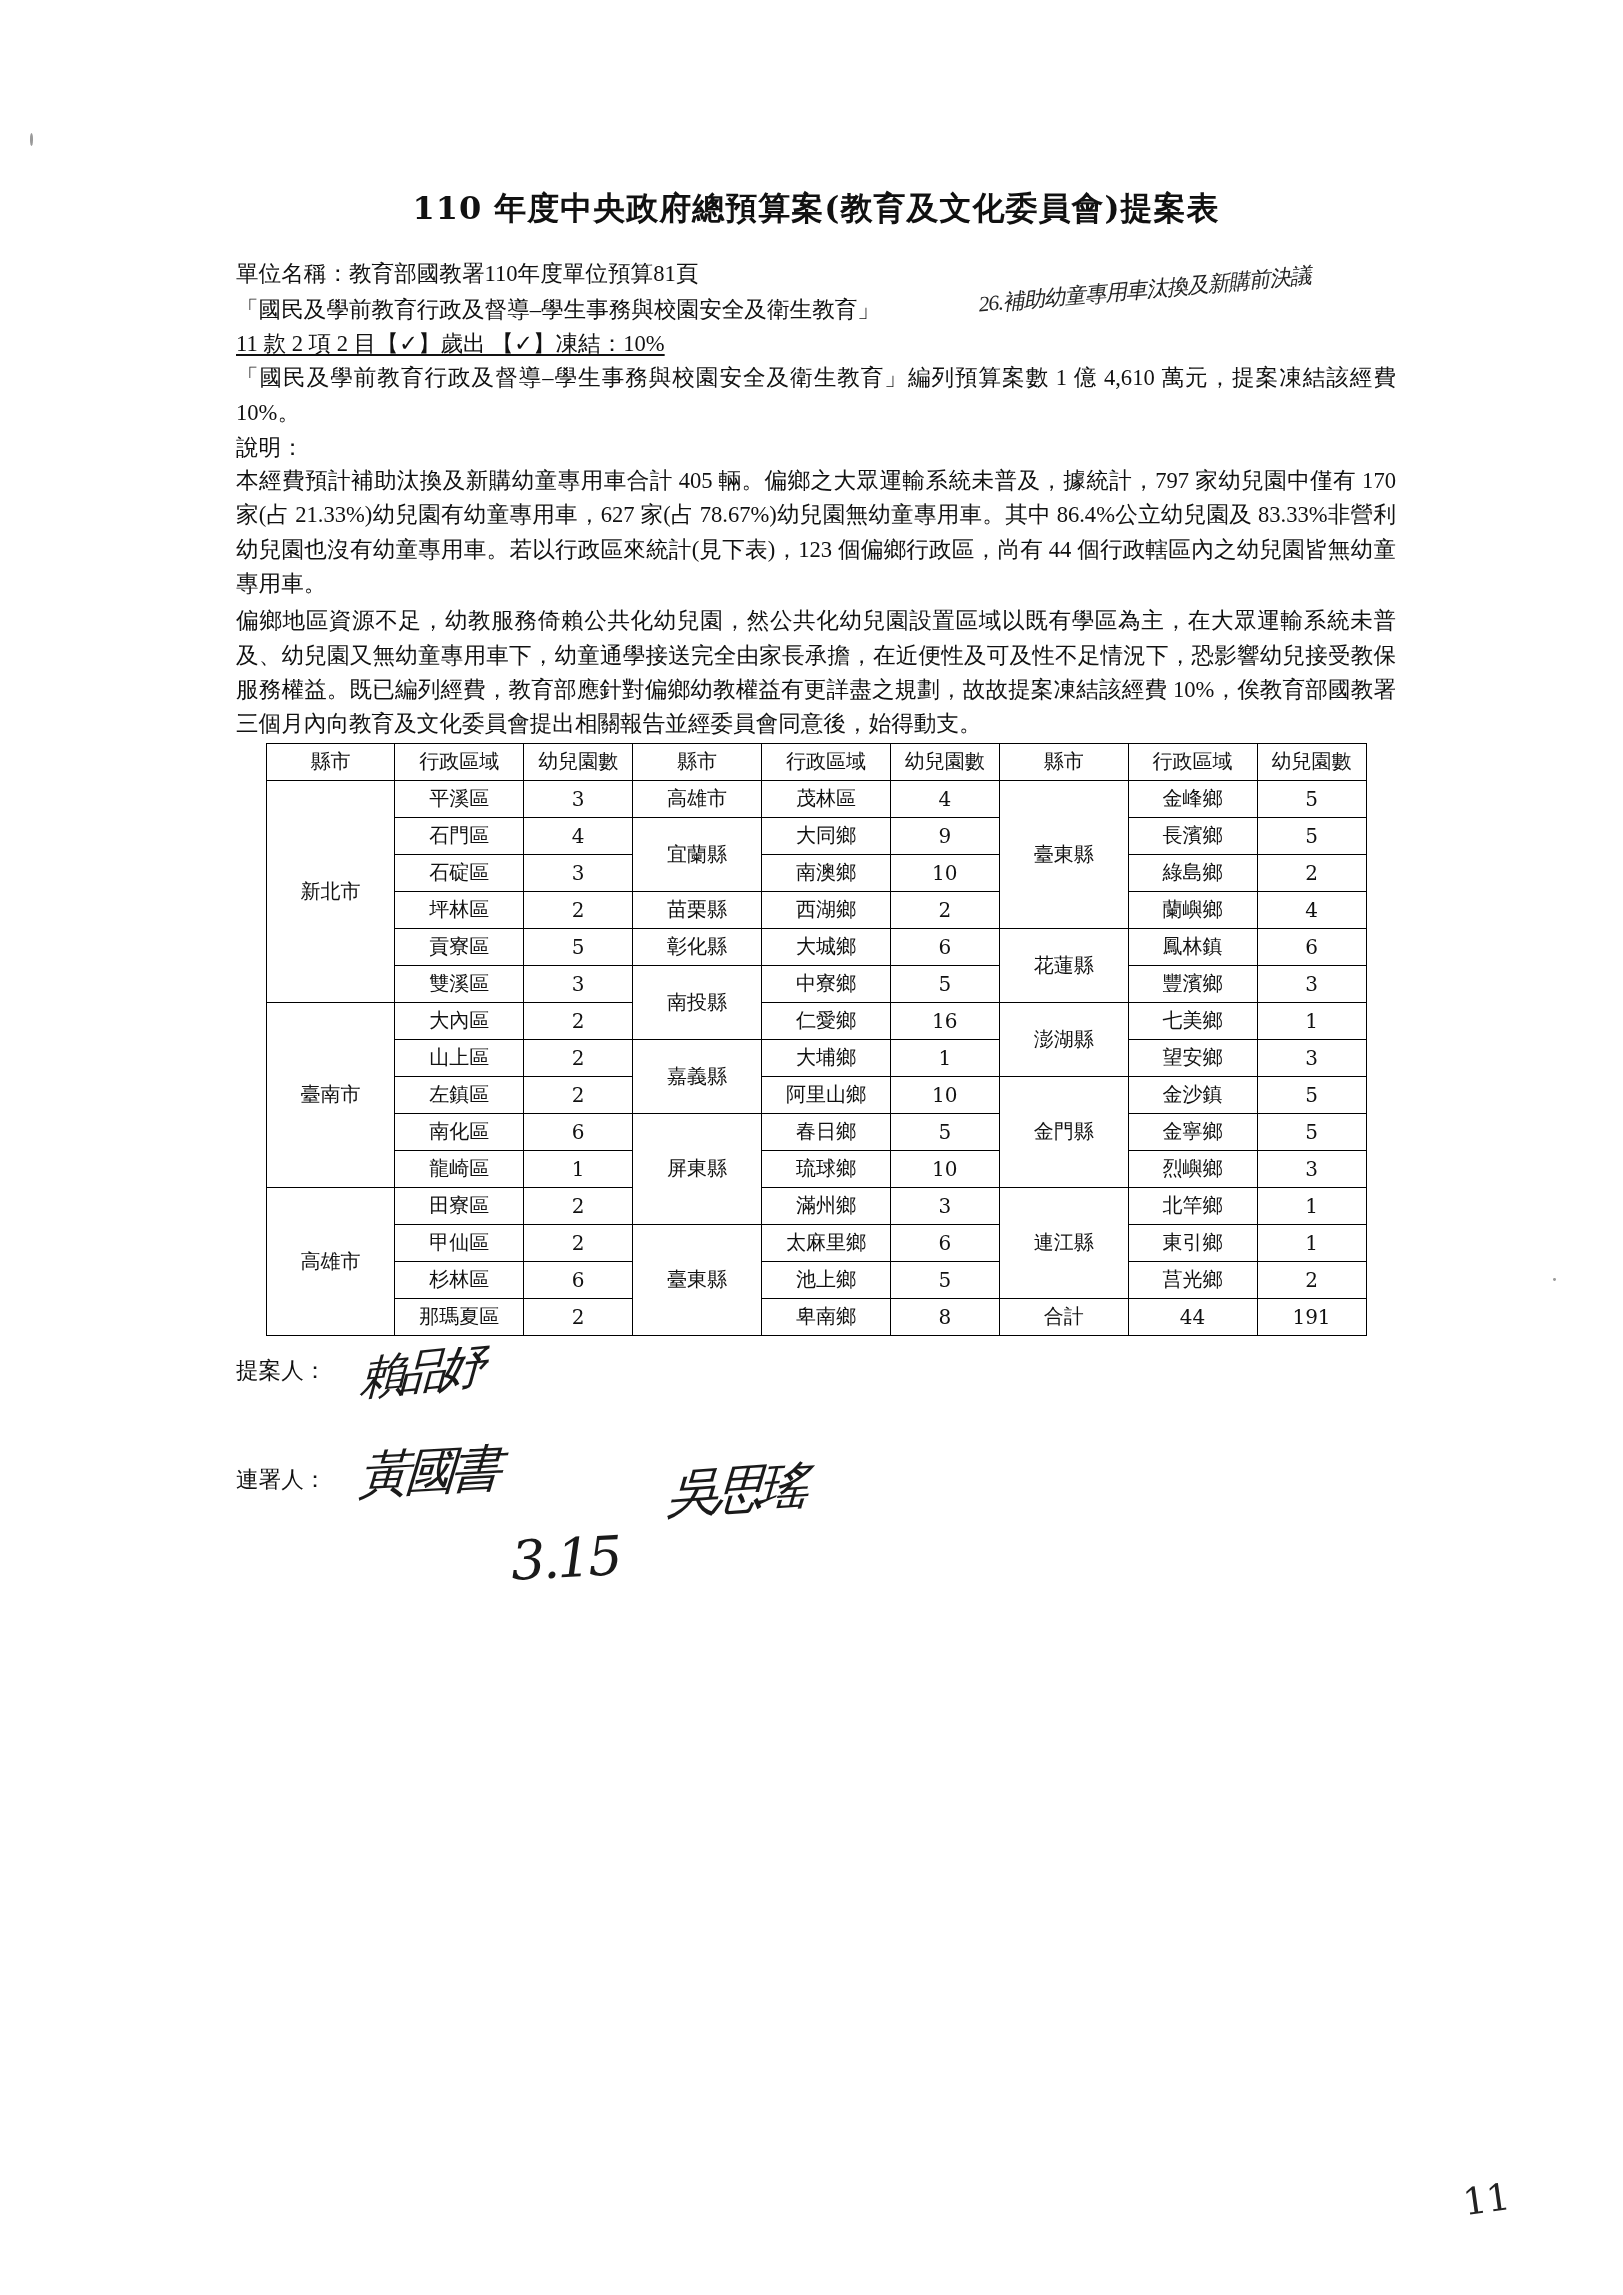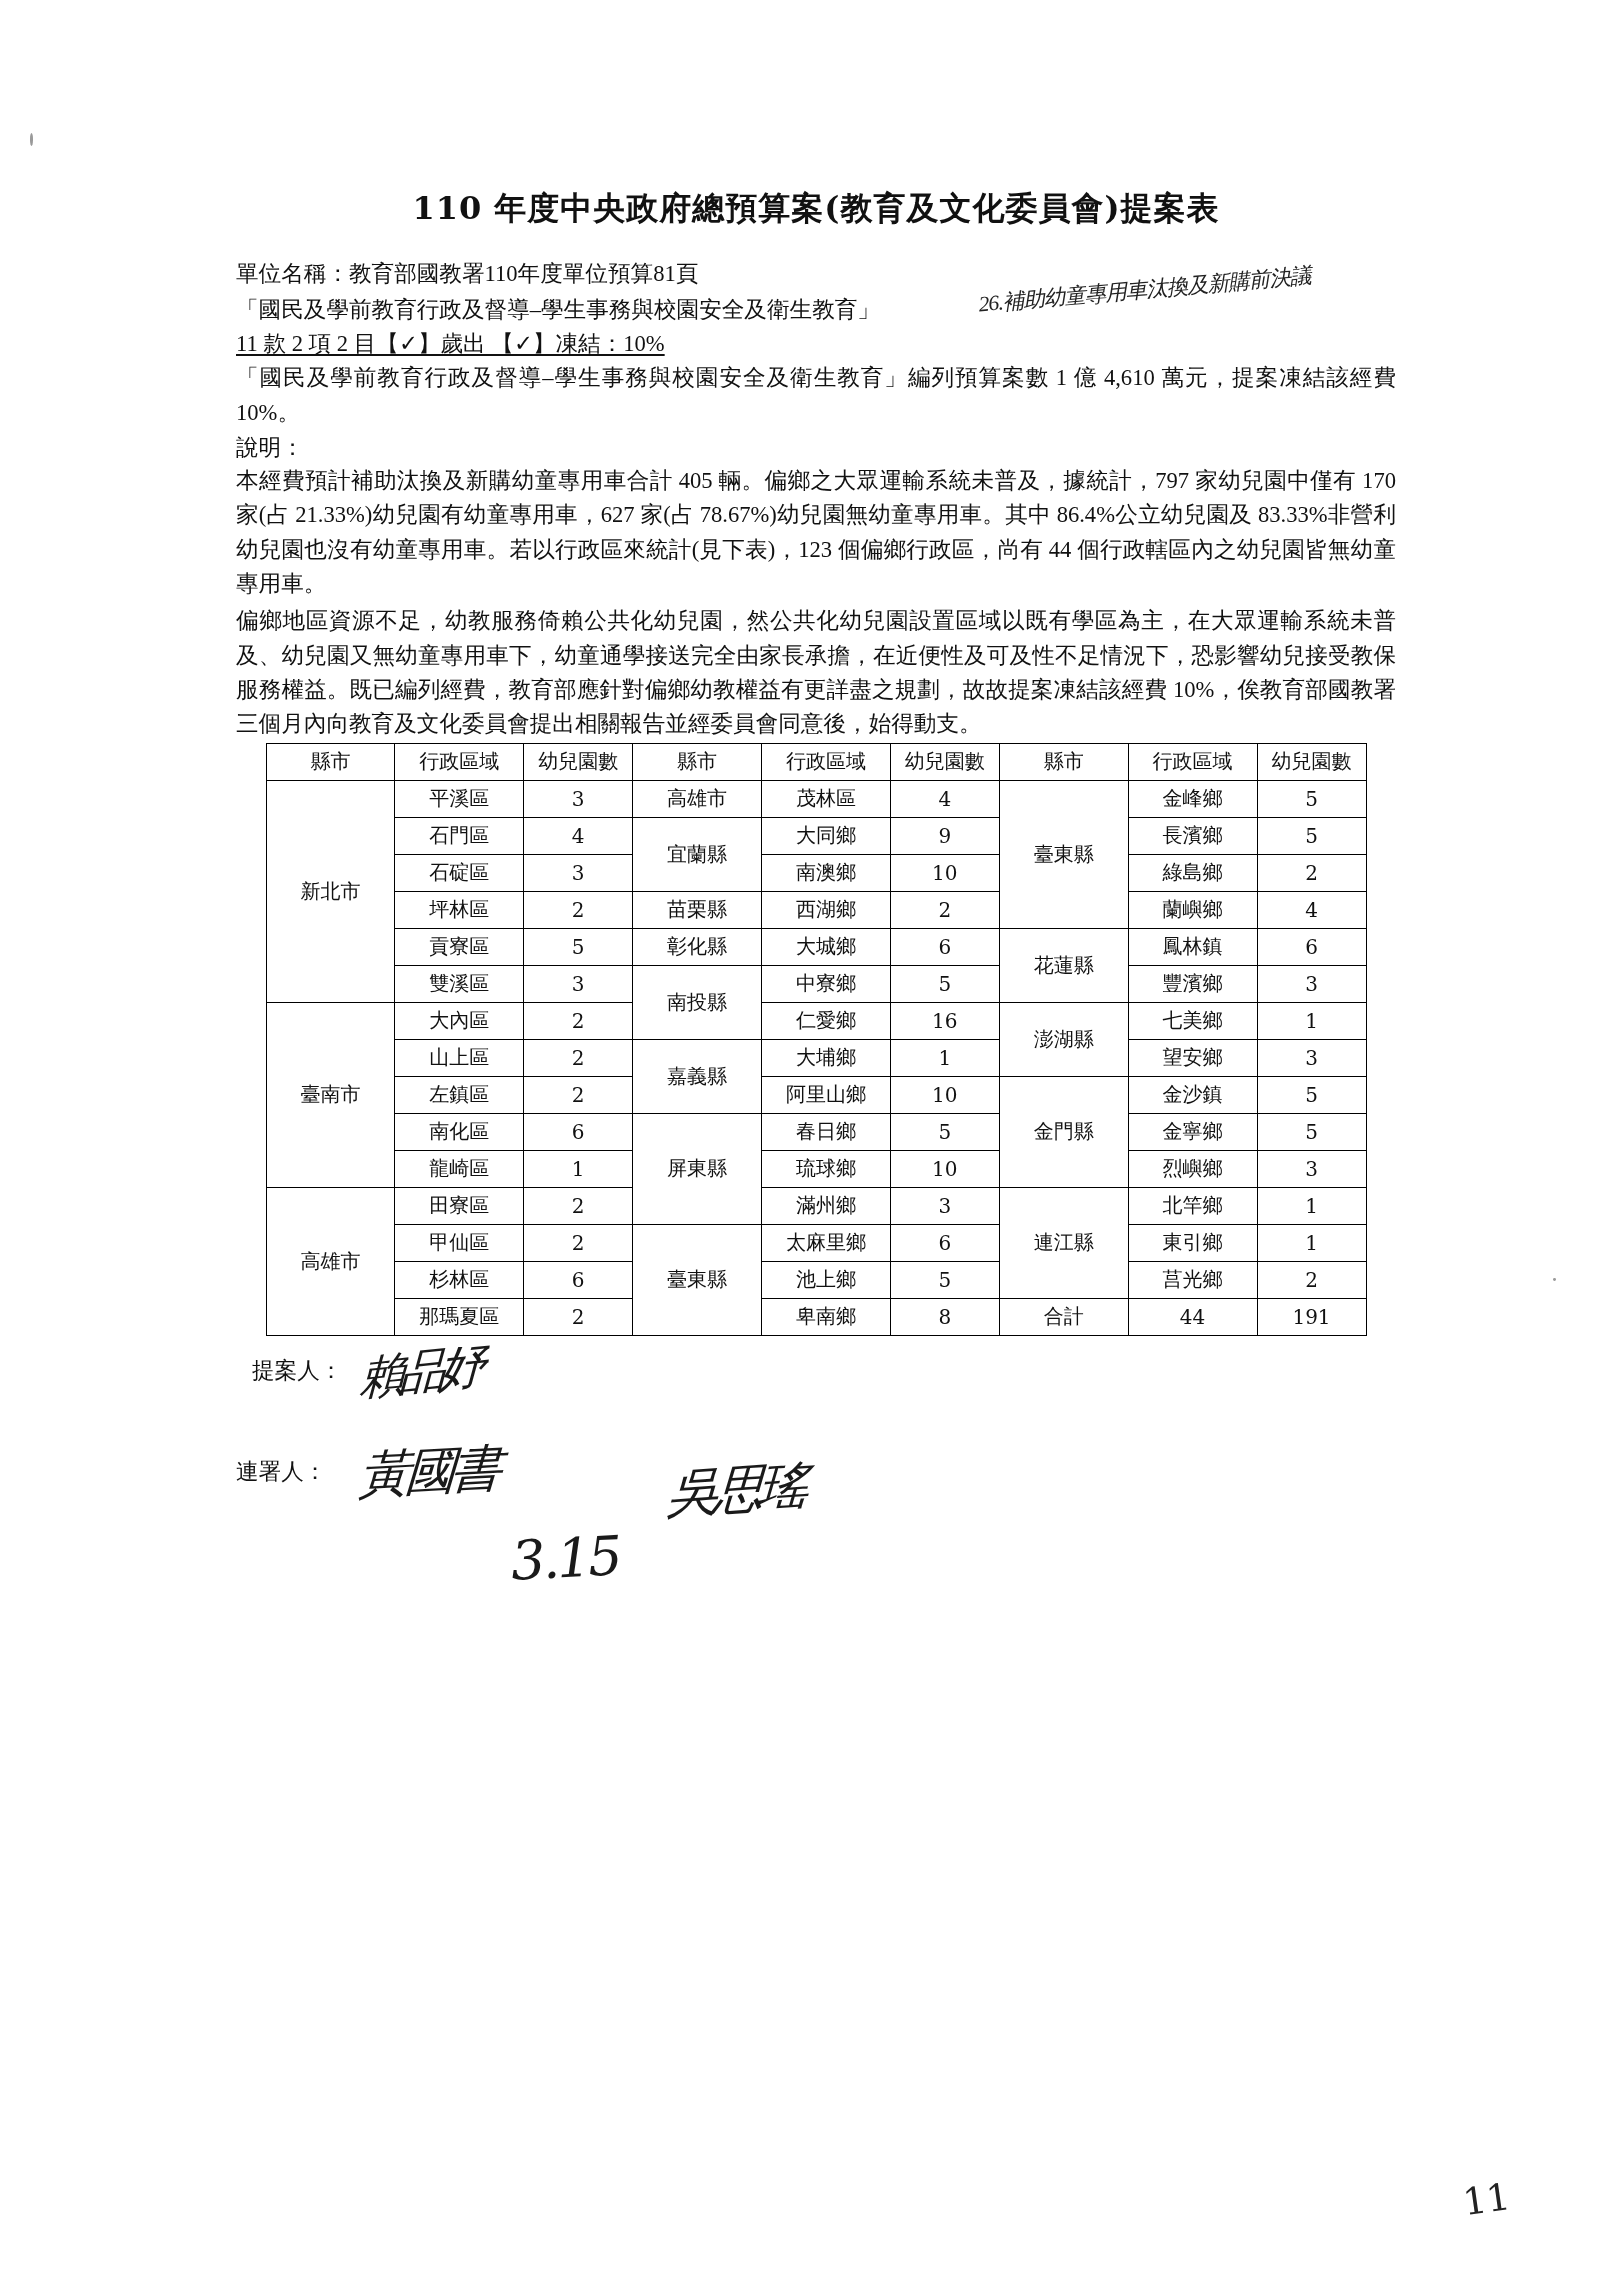--- a/index.html
+++ b/index.html
@@ -105,22 +105,22 @@
 
   .sign-area {
     margin-top: 14.7px;
     position: relative;
     height: 275px;
   }
   .sign-label {
     font-size: 22.6px;
     position: absolute;
   }
-  .sign-proposer { left: 16px; top: 4.9px; }
-  .sign-cosign { left: 0px; top: 106px; }
+  .sign-proposer { left: 0px; top: 4.9px; }
+  .sign-cosign { left: 0px; top: 114px; }
 
   .hand {
     position: absolute;
     font-family: "DejaVu Serif", serif;
     color: #1a1a1a;
     font-style: italic;
   }
   .hand-note {
     position: absolute;
     left: 978px;

